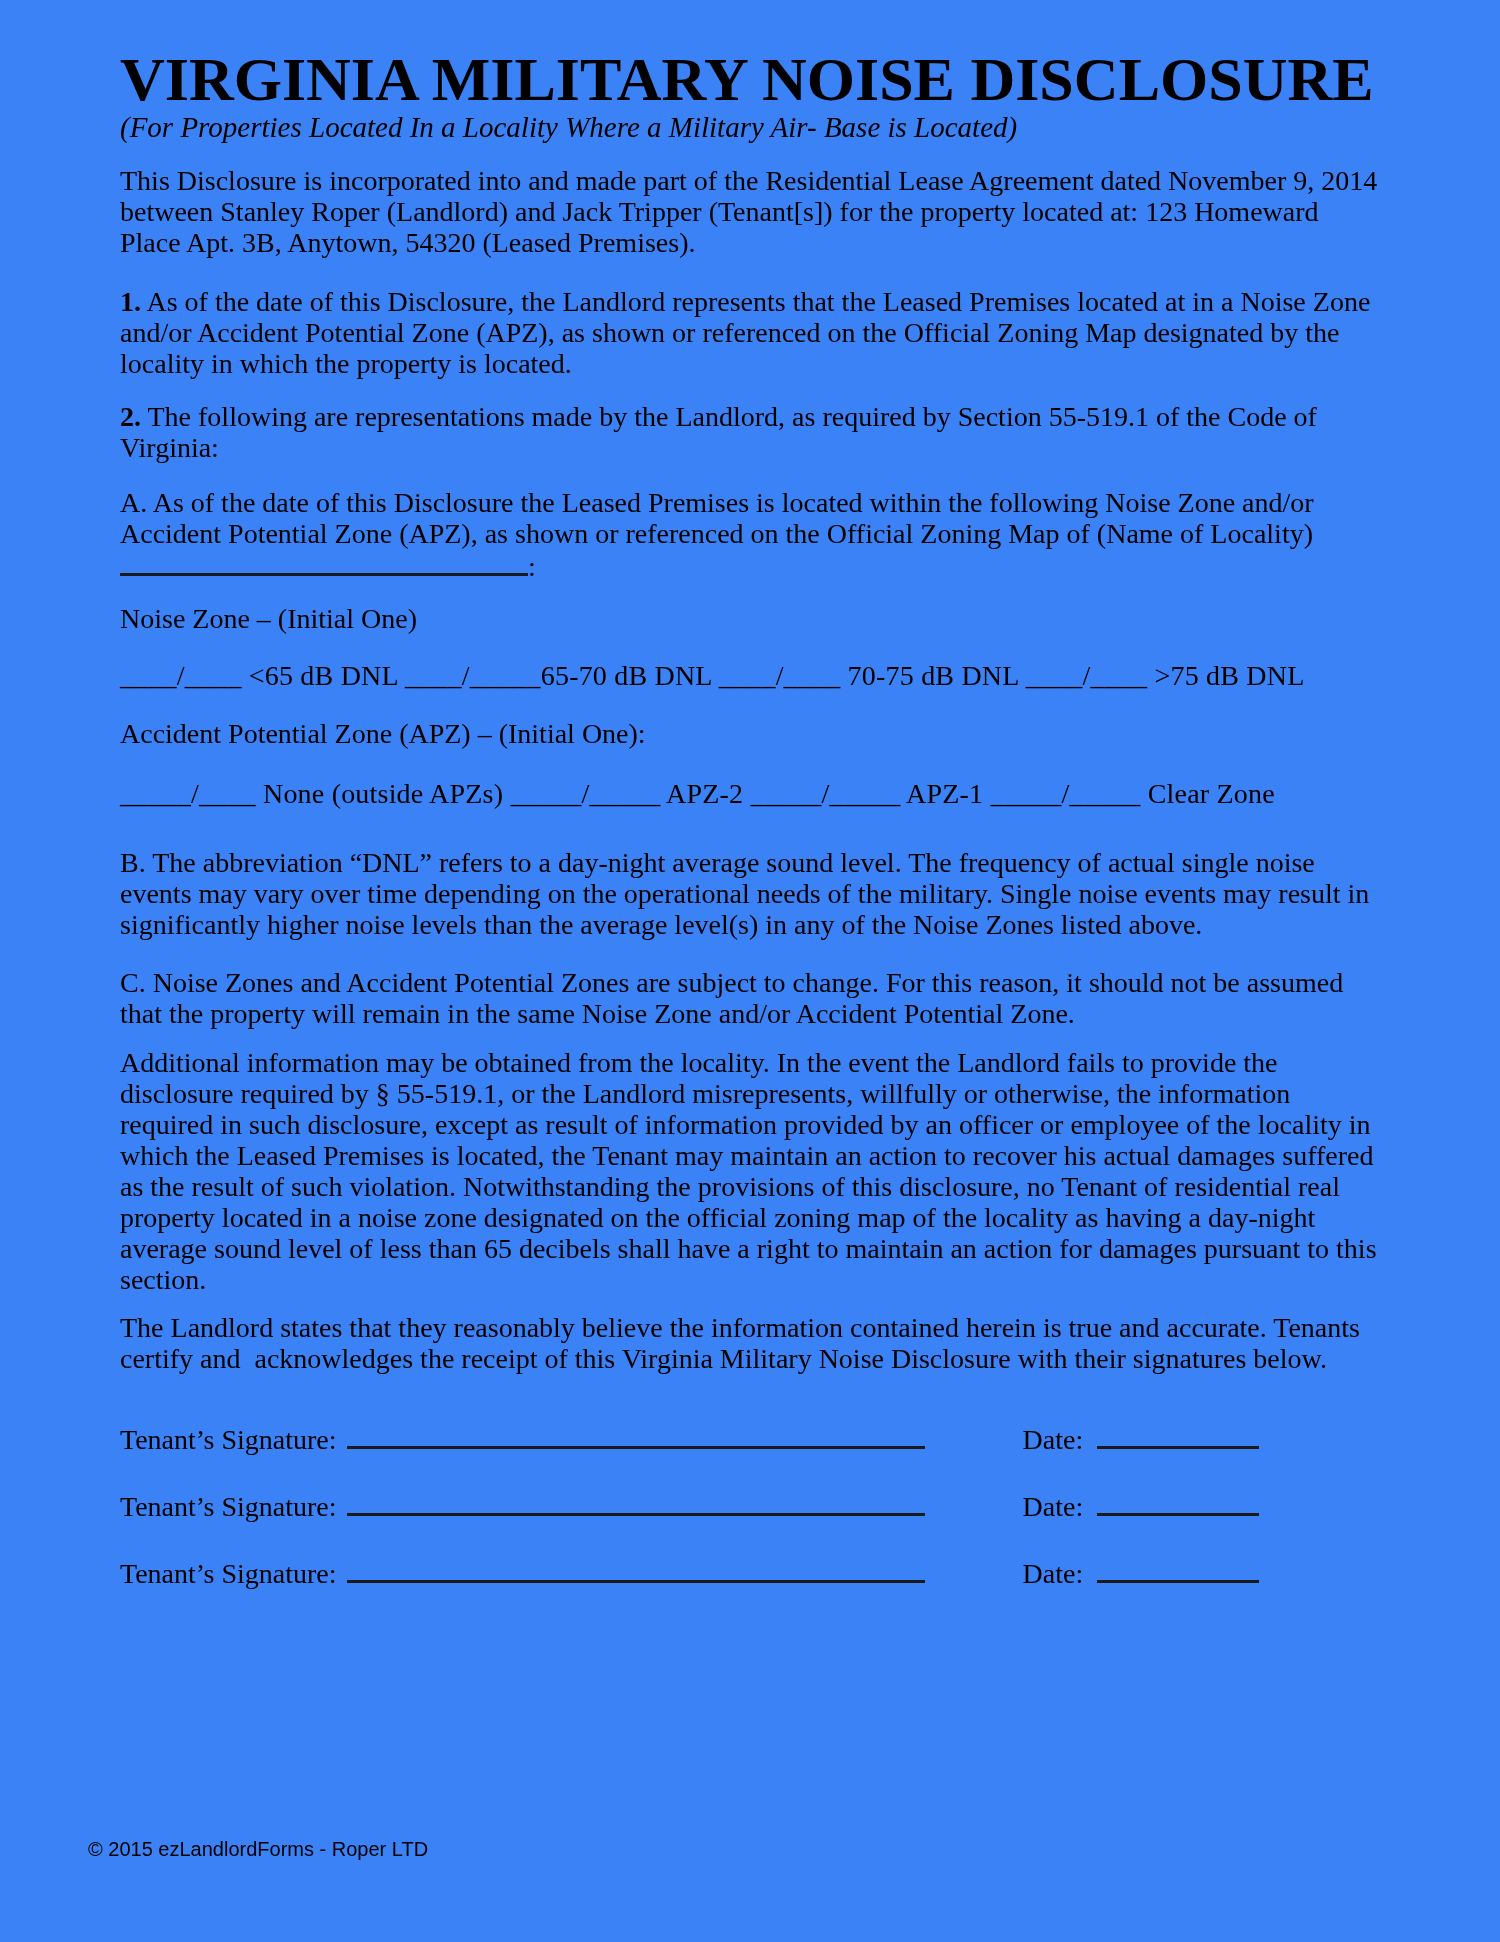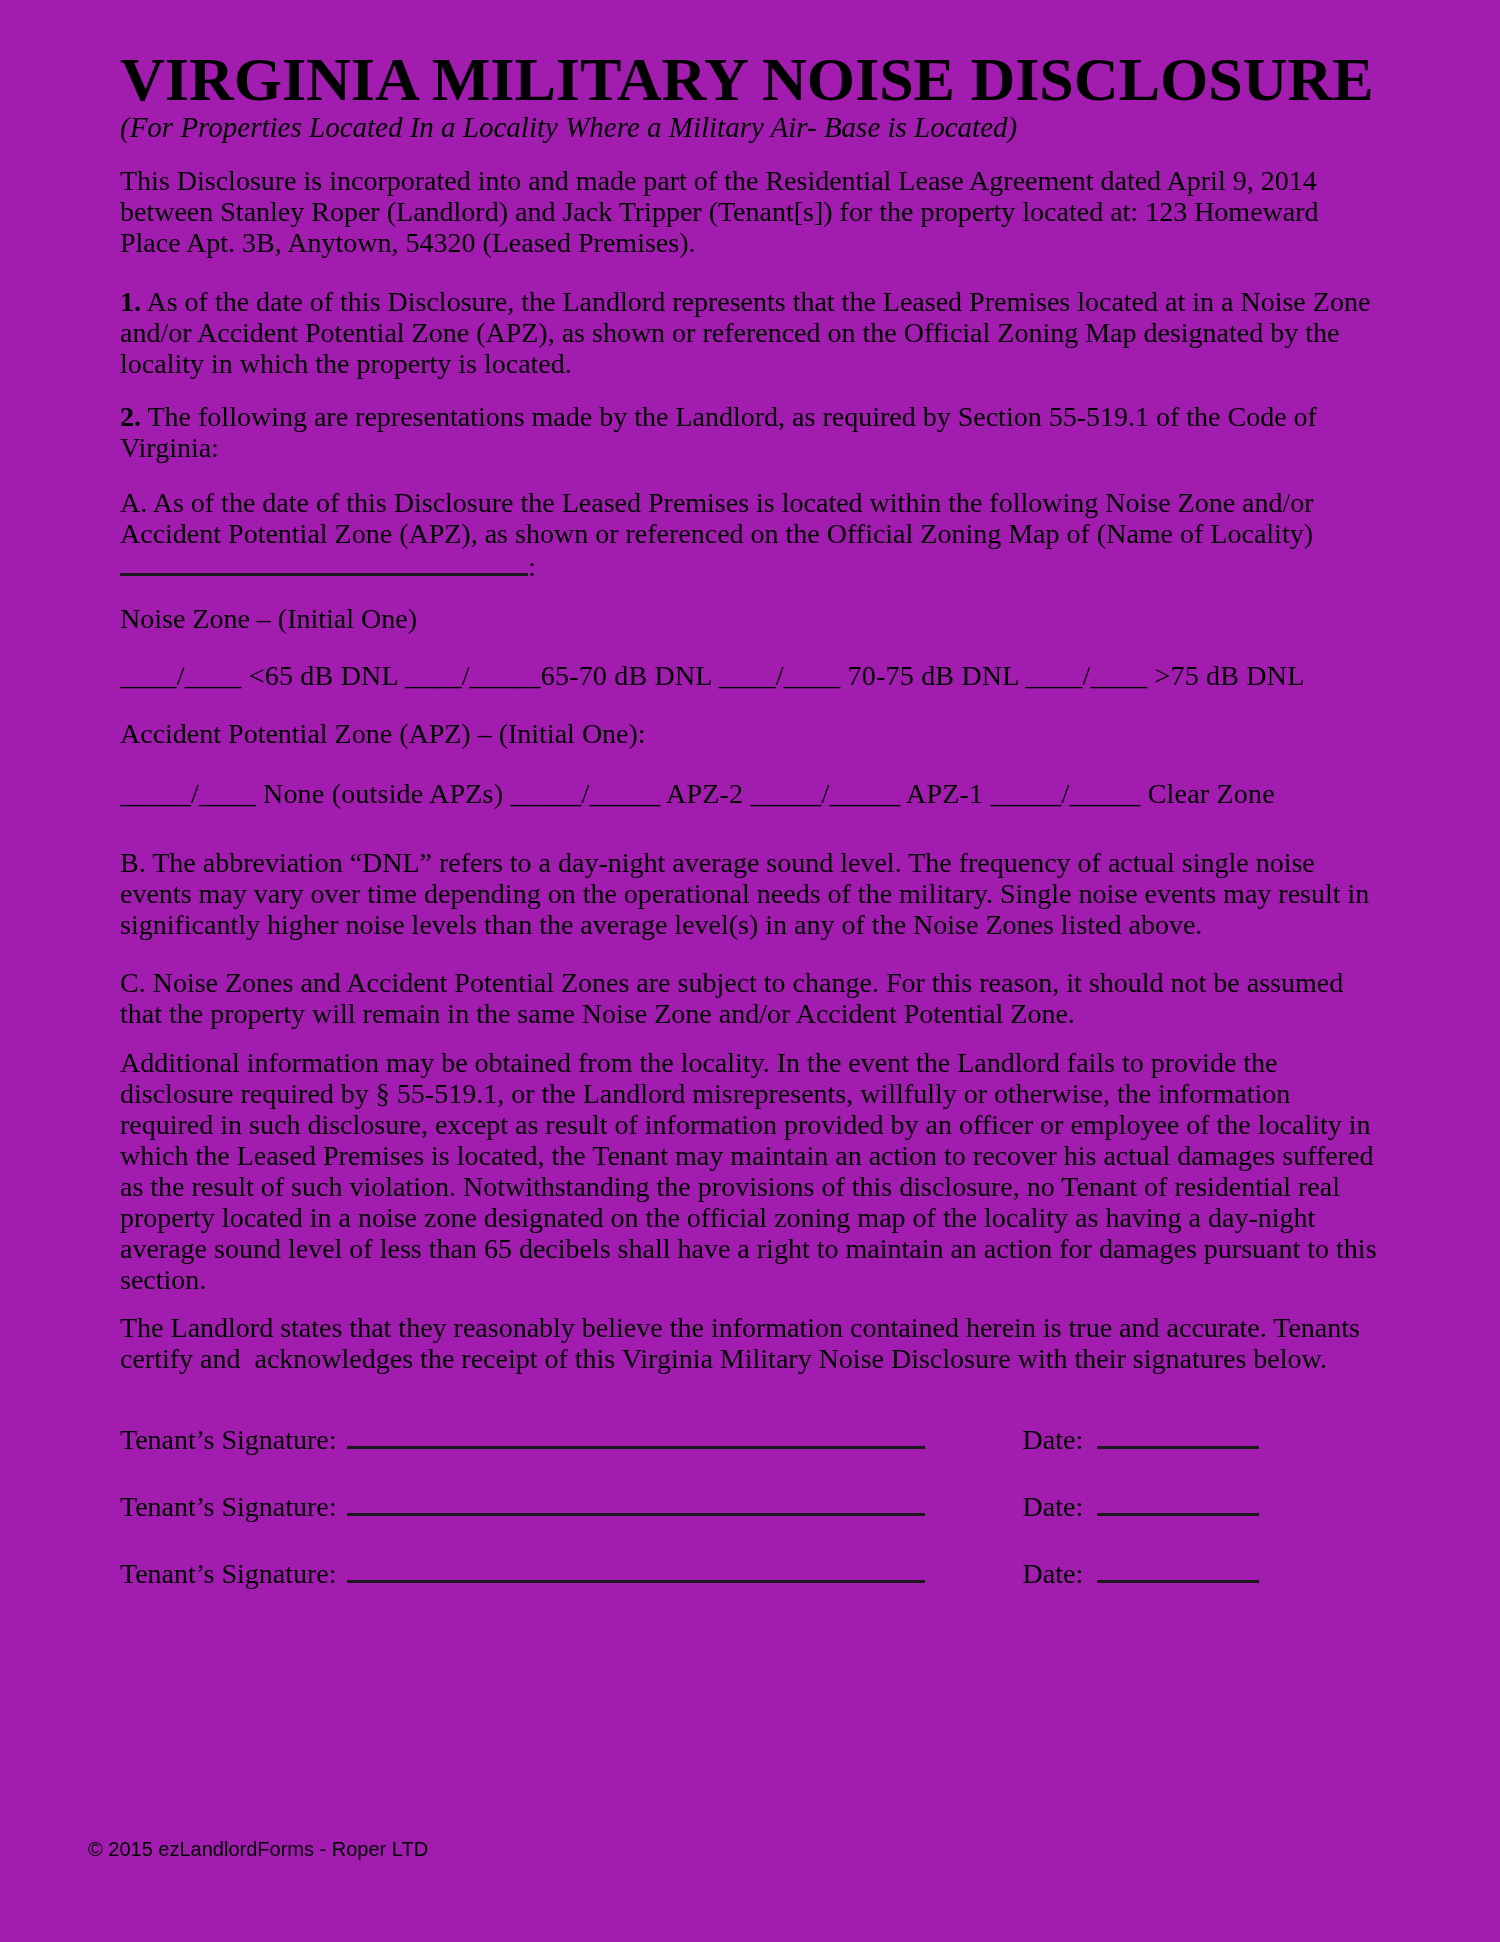--- a/index.html
+++ b/index.html
@@ -1,20 +1,20 @@
 <!DOCTYPE html>
 <html><head>
 <meta charset="utf-8">
 <style>
   html, body { margin: 0; padding: 0; background: #ffffff; }
   .page {
     position: relative;
     width: 1500px;
     height: 1942px;
-    background: #a21caf;
+    background: #3b82f6;
     color: #000000;
     font-family: "Liberation Serif", serif;
     font-size: 28px;
     line-height: 31px;
     overflow: hidden;
   }
   .content {
     position: absolute;
     left: 120px;
     top: 0;
@@ -75,21 +75,21 @@
 </head>
 <body>
 
 <div class="page">
   <div class="content">
 
     <h1 class="doc-title">VIRGINIA MILITARY NOISE DISCLOSURE</h1>
 
     <p class="subtitle">(For Properties Located In a Locality Where a Military Air- Base is Located)</p>
 
-    <p class="mt-intro">This Disclosure is incorporated into and made part of the Residential Lease Agreement dated April 9, 2014 between Stanley Roper (Landlord) and Jack Tripper (Tenant[s]) for the property located at: 123 Homeward Place Apt. 3B, Anytown, 54320 (Leased Premises).</p>
+    <p class="mt-intro">This Disclosure is incorporated into and made part of the Residential Lease Agreement dated November 9, 2014 between Stanley Roper (Landlord) and Jack Tripper (Tenant[s]) for the property located at: 123 Homeward Place Apt. 3B, Anytown, 54320 (Leased Premises).</p>
 
     <p class="mt-item1"><span class="bold">1.</span> <span>As of the date of this Disclosure, the Landlord represents that the Leased Premises located at in a Noise Zone and/or Accident Potential Zone (APZ), as shown or referenced on the Official Zoning Map designated by the locality in which the property is located.</span></p>
 
     <p class="mt-item2"><span class="bold">2.</span> <span>The following are representations made by the Landlord, as required by Section 55-519.1 of the Code of Virginia:</span></p>
 
     <p class="mt-secA"><span>A. As of the date of this Disclosure the Leased Premises is located within the following Noise Zone and/or Accident Potential Zone (APZ), as shown or referenced on the Official Zoning Map of (Name of Locality)</span><span class="blank locality-blank"></span><span>:</span></p>
 
     <p class="mt-nzhead">Noise Zone – (Initial One)</p>
 
     <p class="zone-line mt-nzline">____/____ &lt;65 dB DNL ____/_____65-70 dB DNL ____/____ 70-75 dB DNL ____/____ &gt;75 dB DNL</p>

